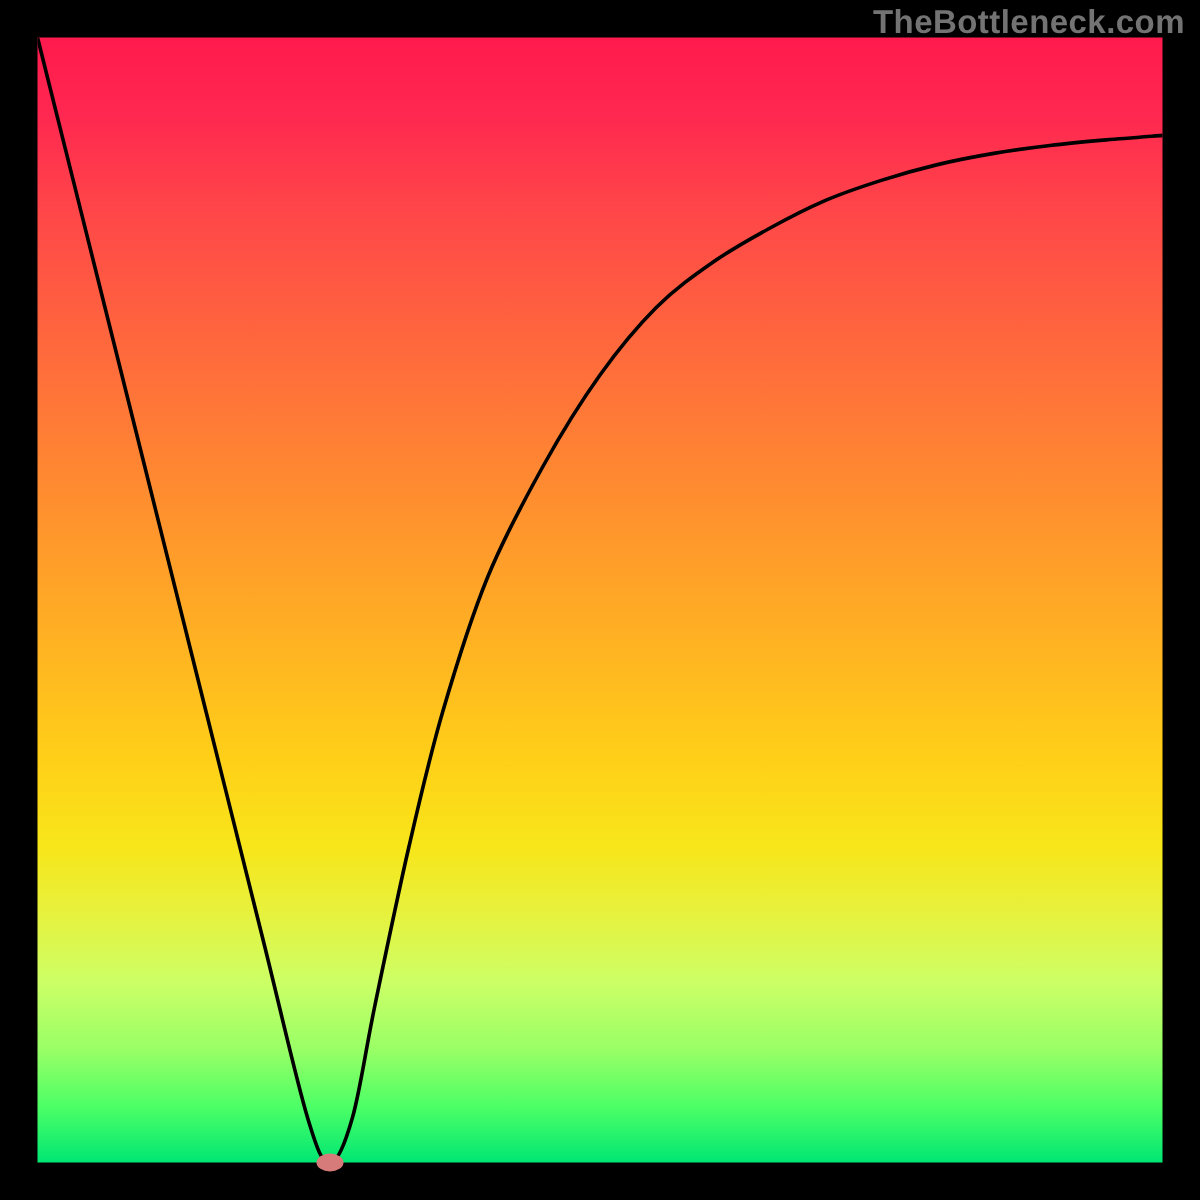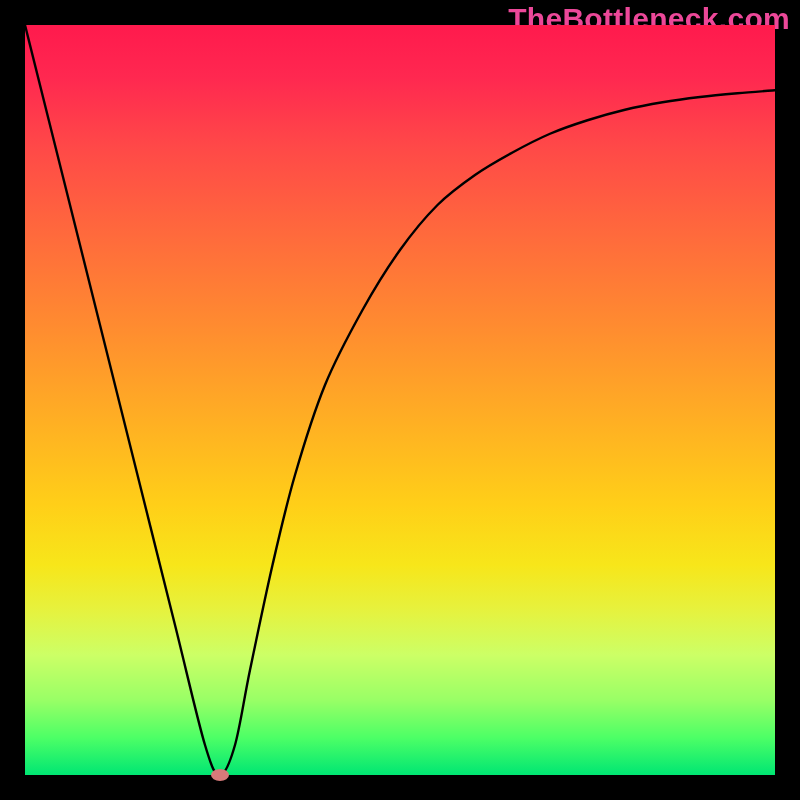--- a/index.html
+++ b/index.html
@@ -29,23 +29,23 @@
       #ccff66 84%,
       #99ff66 90%,
       #4dff66 95%,
       #00e673 100%);
   }
   .watermark {
     position: absolute;
     top: 2px;
     right: 10px;
     font-family: Arial, Helvetica, sans-serif;
-    font-size: 30px;
+    font-size: 22px;
     font-weight: 600;
-    color: #ec4899;
+    color: #737373;
     letter-spacing: 0.3px;
     user-select: none;
   }
   svg.curve {
     position: absolute;
     left: 0; top: 0;
     width: 750px;
     height: 750px;
   }
   .marker {

